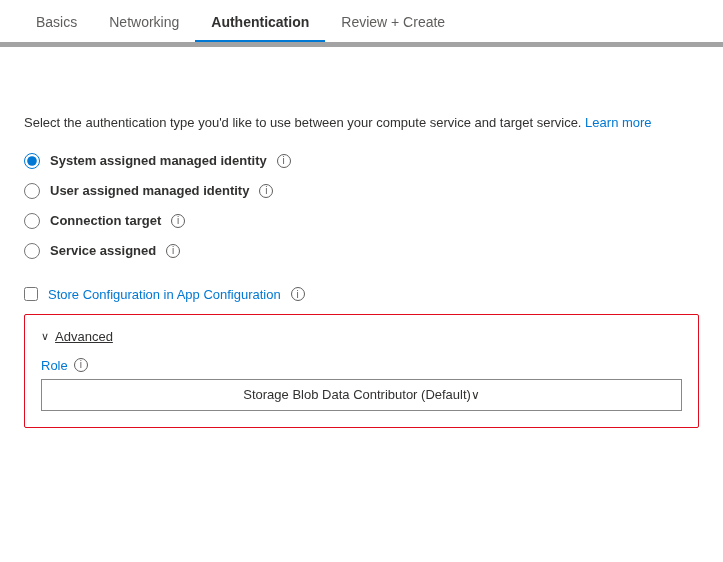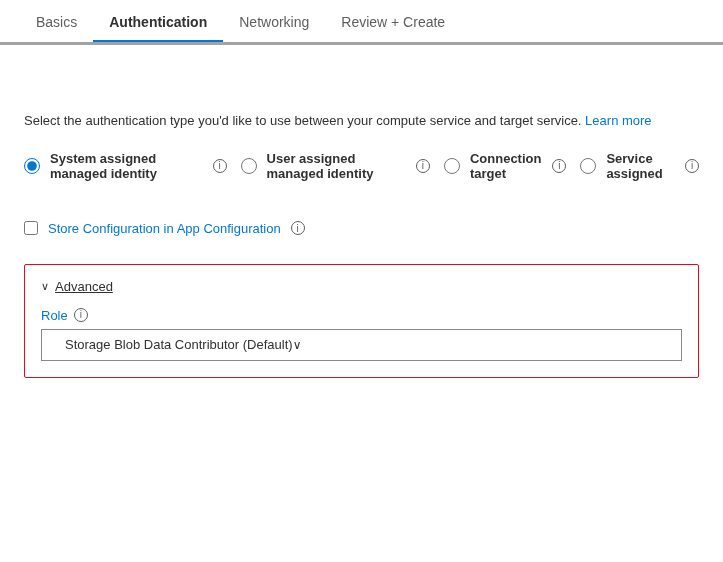--- a/index.html
+++ b/index.html
@@ -10,21 +10,21 @@
       background: #fff;
       width: 723px;
       min-height: 562px;
       padding: 0;
     }
 
     
     .tab-nav {
       display: flex;
       align-items: center;
-      border-bottom: 3px solid #a3a3a3;
+      border-bottom: 5px solid #a3a3a3;
       padding: 0 20px;
       gap: 0;
     }
     .tab-item {
       padding: 14px 16px 10px 16px;
       cursor: pointer;
       color: #605e5c;
       font-size: 14px;
       font-weight: 400;
       border-bottom: 2px solid transparent;
@@ -50,23 +50,23 @@
       margin-top: 46px;
     }
     .description a {
       color: #0078d4;
       text-decoration: none;
     }
 
     
     .options-group {
       display: flex;
-      flex-direction: row;
+      flex-direction: column;
       gap: 14px;
-      margin-bottom: 40px;
+      margin-bottom: 28px;
     }
     .option-row {
       display: flex;
       align-items: center;
       gap: 10px;
       cursor: pointer;
     }
     .option-row input[type="radio"] {
       width: 16px;
       height: 16px;
@@ -91,21 +91,21 @@
       color: #605e5c;
       cursor: pointer;
       flex-shrink: 0;
     }
 
     
     .checkbox-row {
       display: flex;
       align-items: center;
       gap: 10px;
-      margin-bottom: 28px;
+      margin-bottom: 12px;
     }
     .checkbox-row input[type="checkbox"] {
       width: 14px;
       height: 14px;
       cursor: pointer;
       flex-shrink: 0;
     }
     .checkbox-label {
       font-size: 13px;
       color: #0078d4;
@@ -146,44 +146,44 @@
     .role-label {
       font-size: 13px;
       color: #0078d4;
       font-weight: 400;
     }
 
     
     .dropdown {
       display: flex;
       align-items: center;
-      justify-content: flex-start;
+      justify-content: center;
       border: 1px solid #8a8886;
-      padding: 6px 23px;
+      padding: 6px 16px;
       cursor: pointer;
       background: #fff;
       min-height: 32px;
       max-width: 100%;
     }
     .dropdown-value {
       font-size: 13px;
       color: #323130;
     }
     .dropdown-chevron {
       font-size: 12px;
       color: #323130;
     }
   </style>
 </head>
 <body>
 
 <nav class="tab-nav">
   <div class="tab-item">Basics</div>
+  <div class="tab-item">Networking</div>
   <div class="tab-item active">Authentication</div>
-  <div class="tab-item">Networking</div>
   <div class="tab-item">Review + Create</div>
 </nav>
 
 <div class="content">
 
   <p class="description">
     <span>Select the authentication type you'd like to use between your compute service and target service.</span>
     <a href="#">Learn more</a>
   </p>
 

